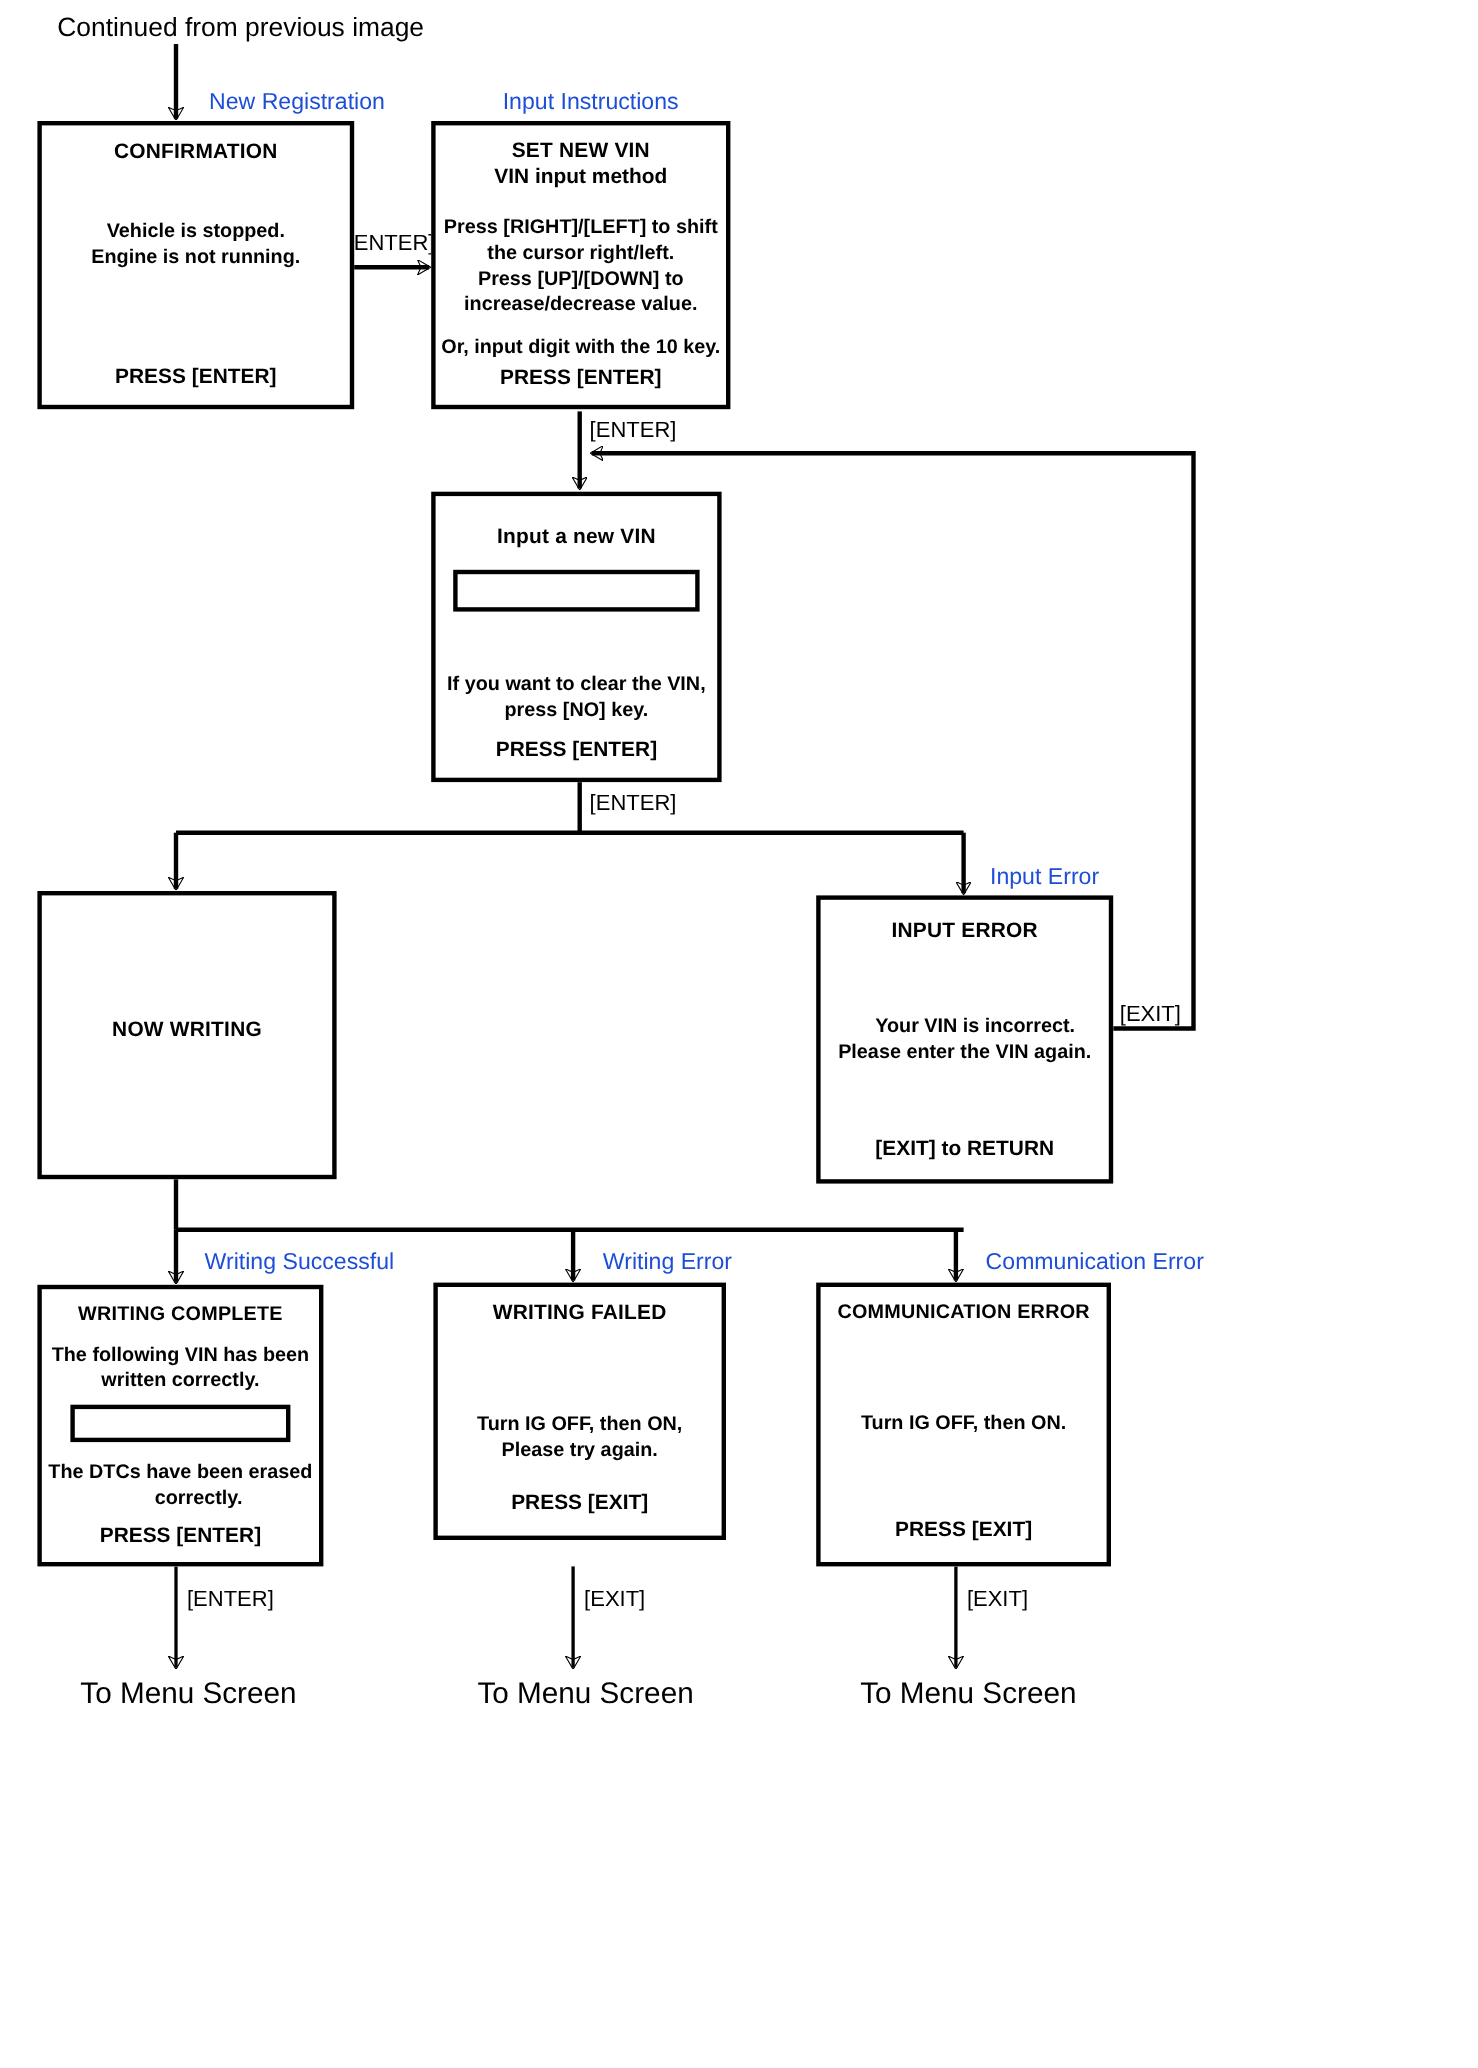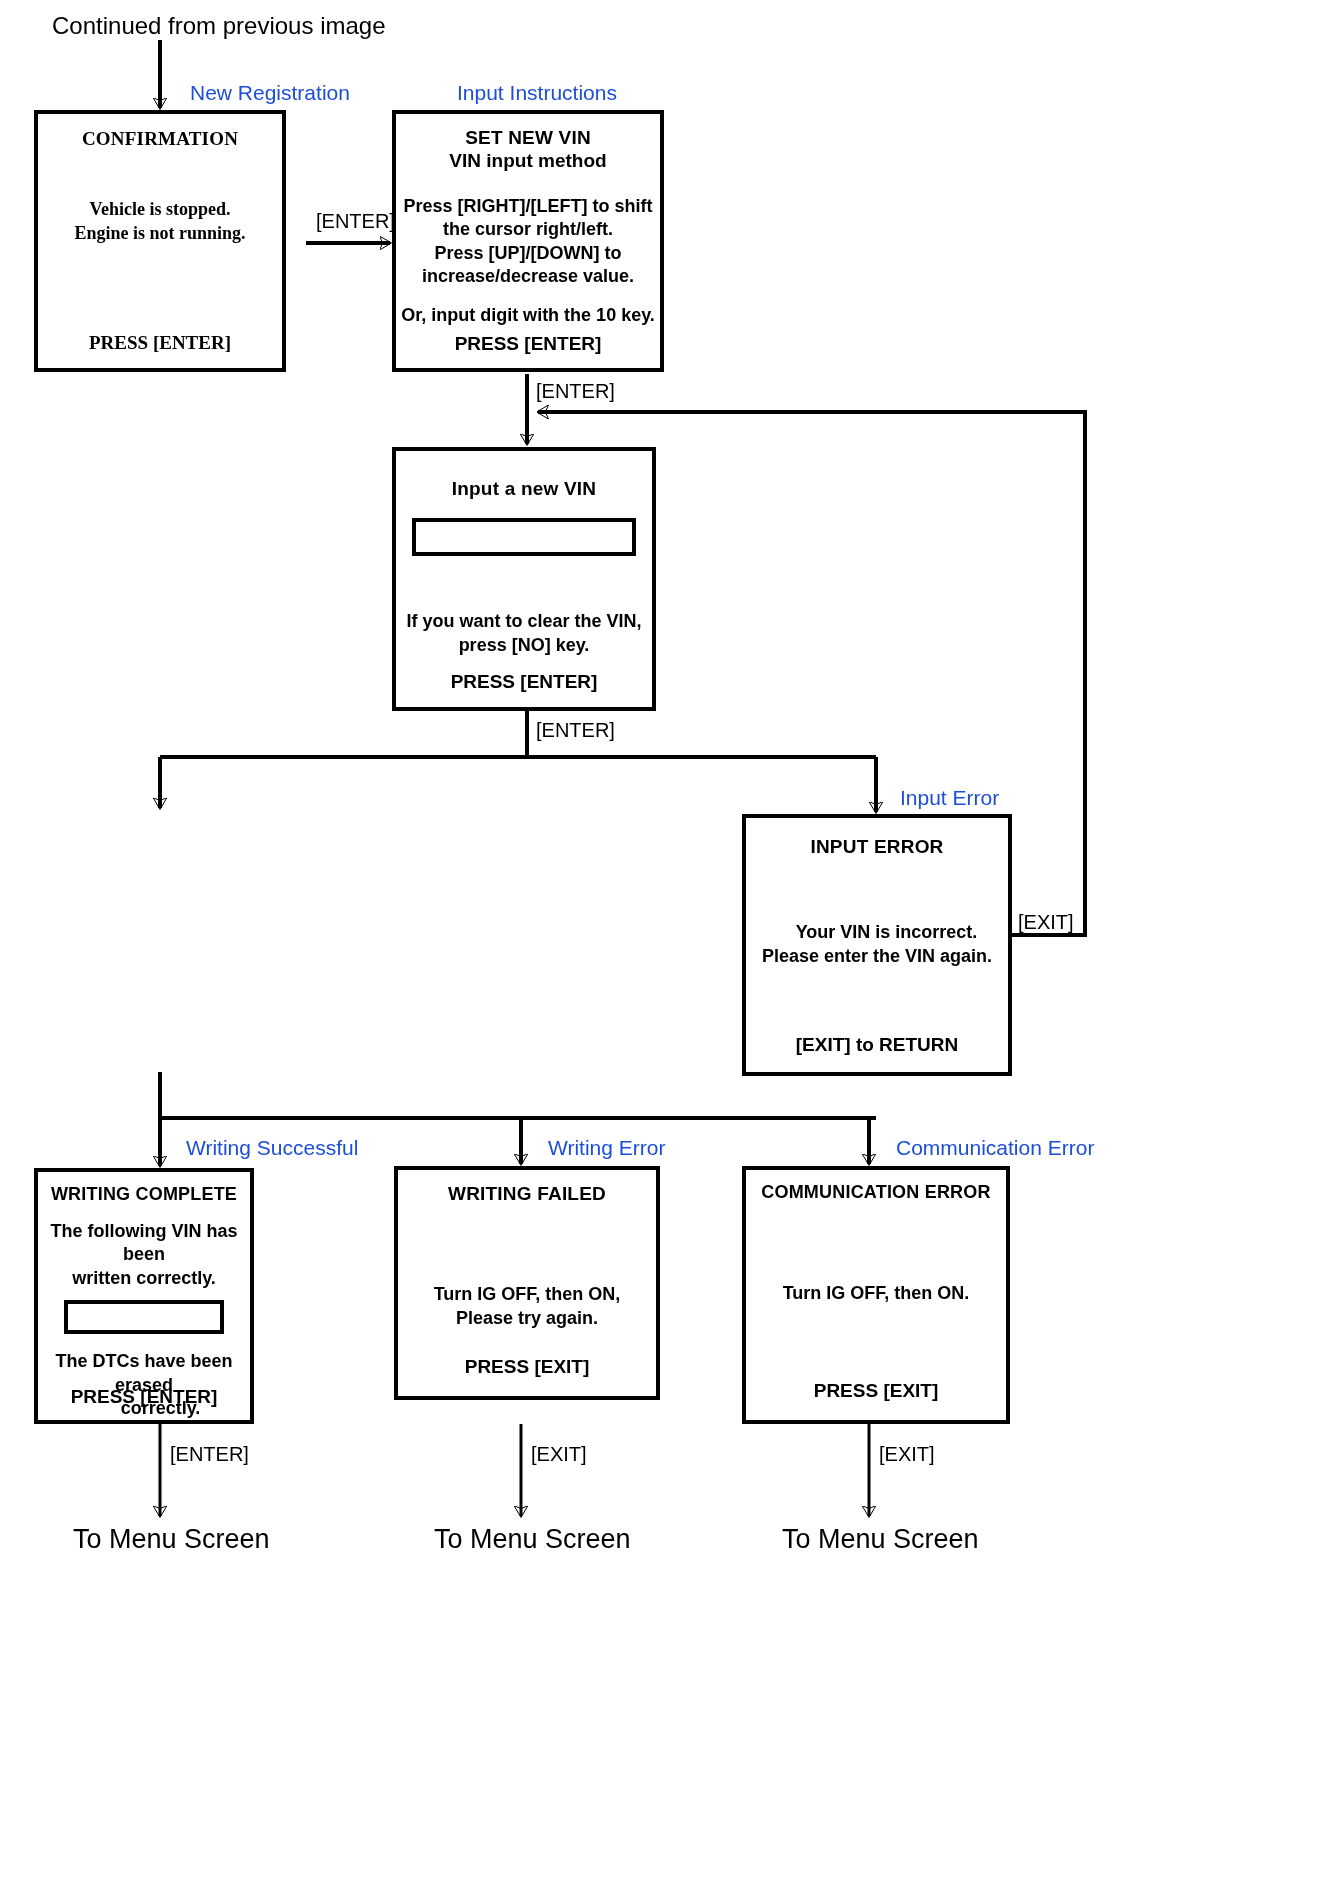--- a/index.html
+++ b/index.html
@@ -132,21 +132,21 @@
   <div class="caption" style="left:896px; top:1137px;">Communication Error</div>
 
   <div class="edge-label" style="left:316px; top:211px;">[ENTER]</div>
   <div class="edge-label" style="left:536px; top:381px;">[ENTER]</div>
   <div class="edge-label" style="left:536px; top:720px;">[ENTER]</div>
   <div class="edge-label" style="left:1018px; top:912px;">[EXIT]</div>
   <div class="edge-label" style="left:170px; top:1444px;">[ENTER]</div>
   <div class="edge-label" style="left:531px; top:1444px;">[EXIT]</div>
   <div class="edge-label" style="left:879px; top:1444px;">[EXIT]</div>
 
-  <div class="node" style="left:34px; top:110px; width:252px; height:262px;font-family:Liberation Serif, serif;">
+  <div class="node" style="left:34px; top:110px; width:288px; height:262px;">
     <div class="title" style="margin-top:13px;">CONFIRMATION</div>
     <div class="body" style="margin-top:48px;">Vehicle is stopped.</div>
     <div class="body">Engine is not running.</div>
     <div class="footer" style="position:absolute; left:0; right:0; bottom:14px;">PRESS [ENTER]</div>
   </div>
 
   <div class="node" style="left:392px; top:110px; width:272px; height:262px;">
     <div class="title" style="margin-top:12px;">SET NEW VIN</div>
     <div class="sub">VIN input method</div>
     <div class="body" style="margin-top:22px;">Press [RIGHT]/[LEFT] to shift</div>
@@ -158,29 +158,32 @@
   </div>
 
   <div class="node" style="left:392px; top:447px; width:264px; height:264px;">
     <div class="title" style="margin-top:26px;">Input a new VIN</div>
     <div class="vinfield" style="margin:18px 16px 0 16px;"></div>
     <div class="body" style="margin-top:54px;">If you want to clear the VIN,</div>
     <div class="body">press [NO] key.</div>
     <div class="footer" style="position:absolute; left:0; right:0; bottom:14px;">PRESS [ENTER]</div>
   </div>
 
+  <div class="node" style="left:34px; top:810px; width:272px; height:262px;">
+    <div class="title" style="position:absolute; left:0; right:0; top:111px;">NOW WRITING</div>
+  </div>
 
   <div class="node" style="left:742px; top:814px; width:270px; height:262px;">
     <div class="title" style="margin-top:17px;">INPUT ERROR</div>
     <div class="body" style="margin-top:63px;padding-left:19px;">Your VIN is incorrect.</div>
     <div class="body">Please enter the VIN again.</div>
     <div class="footer" style="position:absolute; left:0; right:0; bottom:16px;">[EXIT] to RETURN</div>
   </div>
 
-  <div class="node" style="left:34px; top:1168px; width:220px; height:256px;">
+  <div class="node" style="left:34px; top:1168px; width:260px; height:256px;">
     <div class="title" style="margin-top:12px; font-size:18px;">WRITING COMPLETE</div>
     <div class="body" style="margin-top:14px; font-size:18px;">The following VIN has been</div>
     <div class="body" style="font-size:18px;">written correctly.</div>
     <div class="vinfield" style="margin:10px 26px 0 26px; height:34px;"></div>
     <div class="body" style="margin-top:16px; font-size:18px;">The DTCs have been erased</div>
     <div class="body" style="font-size:18px;margin-left:33px;">correctly.</div>
     <div class="footer" style="position:absolute; left:0; right:0; bottom:12px;">PRESS [ENTER]</div>
   </div>
 
   <div class="node" style="left:394px; top:1166px; width:266px; height:234px;">

